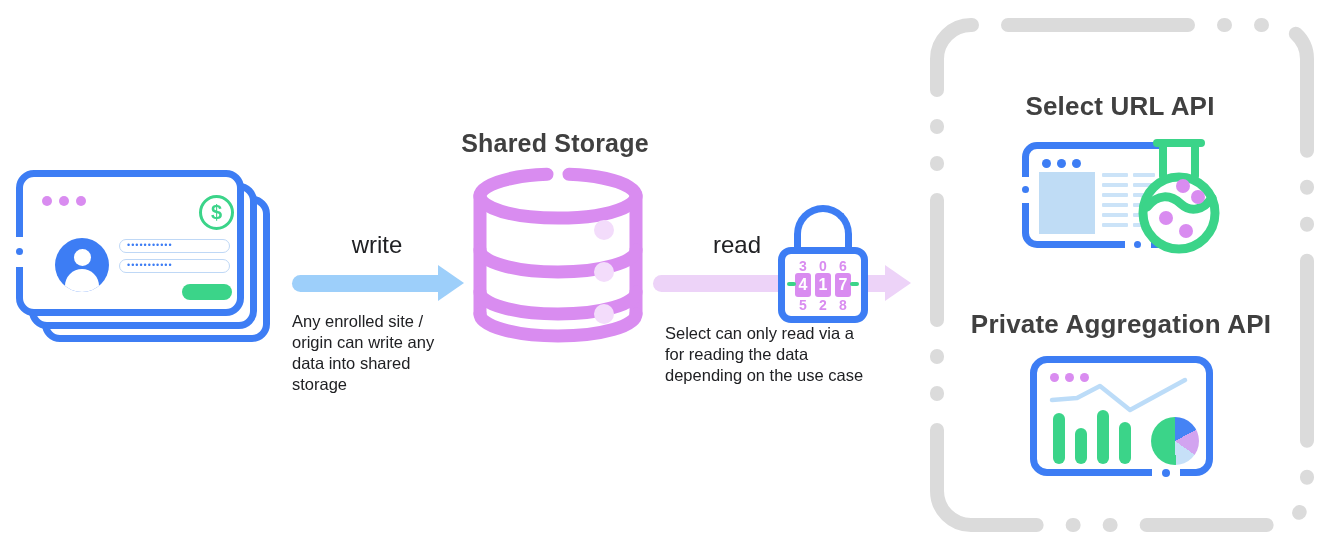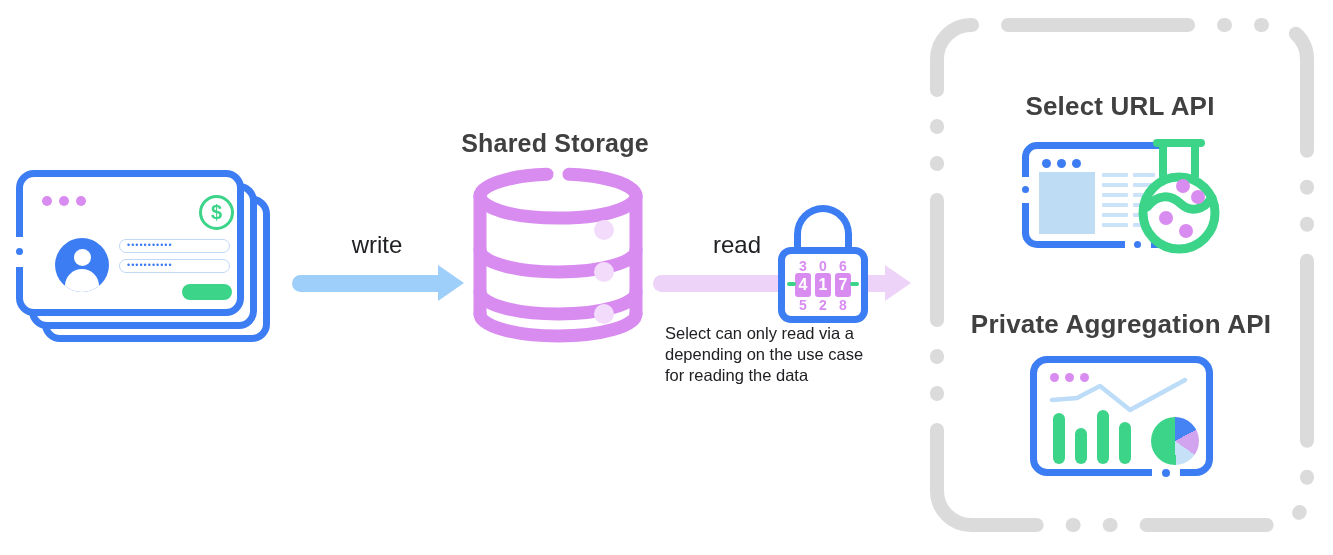--- a/index.html
+++ b/index.html
@@ -112,20 +112,26 @@
       <div class="edge-gap-left"></div>
       <div class="edge-dot-left"></div>
     </div>
   </div>
 
   <div class="abs flow-label" style="left:297px; top:231px; width:160px;">write</div>
   <div class="abs arrow write-arrow">
     <div class="shaft"></div>
       <div class="head"></div>
   </div>
+  <div class="abs caption" style="left:292px; top:311px; width:180px;">
+    <div>Any enrolled site /</div>
+    <div>origin can write any</div>
+    <div>data into shared</div>
+    <div>storage</div>
+  </div>
 
   <div class="abs heading" style="left:430px; top:129px; width:250px; font-size:25px;">Shared Storage</div>
   <svg class="abs" style="left:470px; top:166px;" width="176" height="196" viewBox="0 0 176 196">
     <g fill="none" stroke="#D98CF0" stroke-width="13" stroke-linecap="round">
       <path d="M 99 8.3 A 78 22 0 1 1 77 8.3"></path>
       <path d="M 10 30 V 148"></path>
       <path d="M 166 30 V 148"></path>
       <path d="M 10 84 A 78 22 0 0 0 166 84"></path>
       <path d="M 10 126 A 78 22 0 0 0 166 126"></path>
       <path d="M 10 148 A 78 22 0 0 0 166 148"></path>
@@ -161,22 +167,22 @@
           <span class="d-mid">7</span>
           <span class="d-bot">8</span>
         </div>
       </div>
       <span class="combo-dash left"></span>
       <span class="combo-dash right"></span>
     </div>
   </div>
   <div class="abs caption" style="left:665px; top:323px; width:235px;">
     <div>Select can only read via a</div>
+    <div>for reading the data</div>
     <div>depending on the use case</div>
-    <div>for reading the data</div>
   </div>
 
   <svg class="abs" style="left:922px; top:12px;" width="400" height="528" viewBox="0 0 400 528">
     <rect x="15" y="13" width="370" height="500" rx="34" fill="none" stroke="#DBDBDB" stroke-width="14" stroke-linecap="round" stroke-dasharray="1 36 180 36 1 36 1 36 120 36 1 36"></rect>
   </svg>
 
   <div class="abs heading" style="left:995px; top:91px; width:250px; font-size:26px;">Select URL API</div>
 
   <div class="abs api-window su-window">
     <div class="api-dots">

